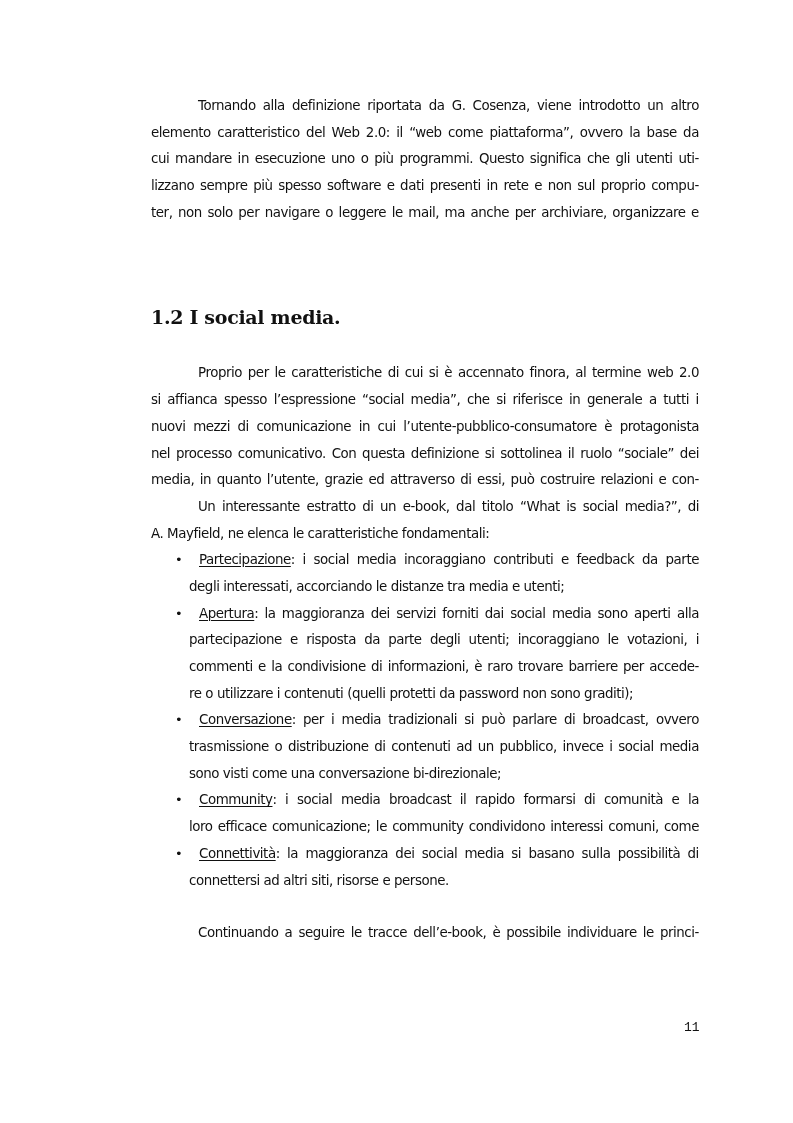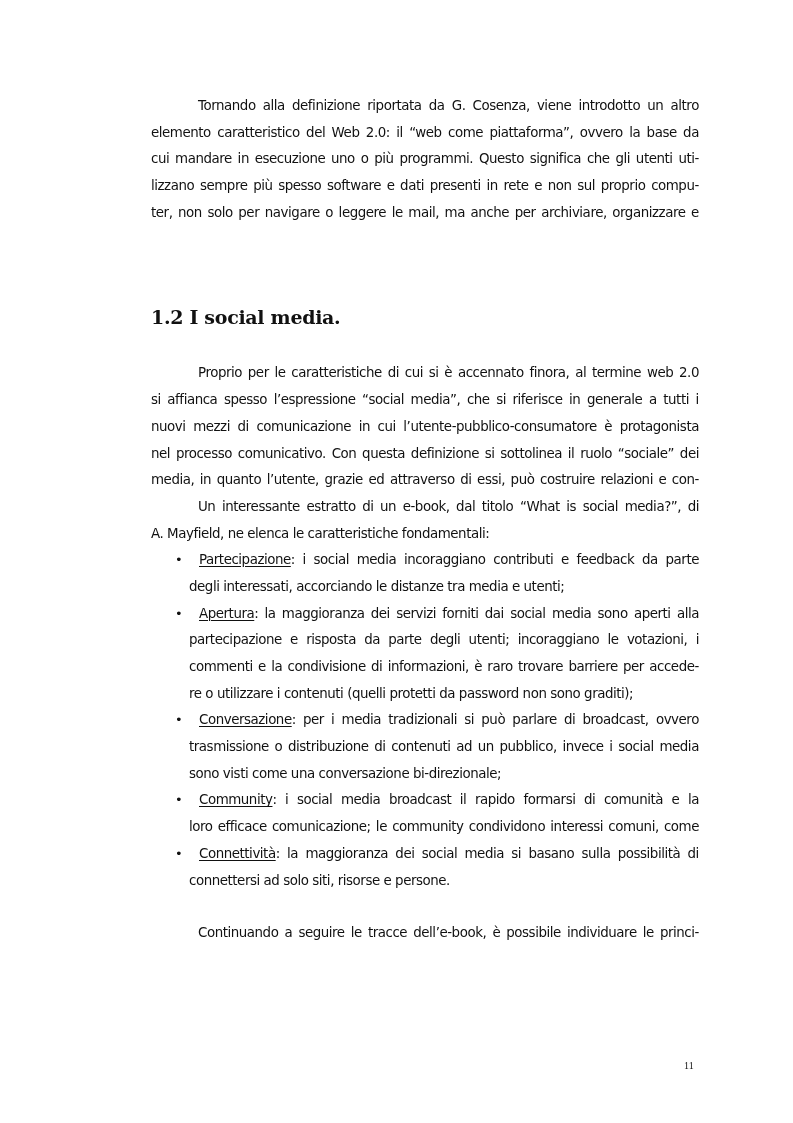--- a/index.html
+++ b/index.html
@@ -16,22 +16,22 @@
   .heading {
     position: absolute; left: 151px; top: 306px;
     font-family: "DejaVu Serif", serif; font-weight: bold; font-size: 19px; color: #111;
     letter-spacing: -0.3px;
   }
   .bullet-line { position: relative; padding-left: 48px; }
   .bullet-line .dot { position: absolute; left: 24px; top: 0; font-size: 13px; }
   .bullet-line .term { text-decoration: underline; text-underline-offset: 2px; }
   .cont { padding-left: 38px; }
   .pagenum {
-    position: absolute; left: 684px; top: 1060px;
-    font-family: Liberation Serif, serif; font-size: 10px; color: #111;
+    position: absolute; left: 684px; top: 1020px;
+    font-family: Liberation Mono, monospace; font-size: 13px; color: #111;
   }
 </style>
 </head>
 <body>
 
 <div class="page">
 
   <div>
     <div class="line j indent">
         <span>Tornando</span>
@@ -349,21 +349,21 @@
             <span>dei</span>
             <span>social</span>
             <span>media</span>
             <span>si</span>
             <span>basano</span>
             <span>sulla</span>
             <span>possibilità</span>
             <span>di</span>
           </div>
         </div>
-        <div class="line cont">connettersi ad solo siti, risorse e persone.</div>
+        <div class="line cont">connettersi ad altri siti, risorse e persone.</div>
       </div>
     </div>
 
   <div style="height: 26px;"></div>
 
   <div>
     <div class="line j indent">
         <span>Continuando</span>
         <span>a</span>
         <span>seguire</span>

